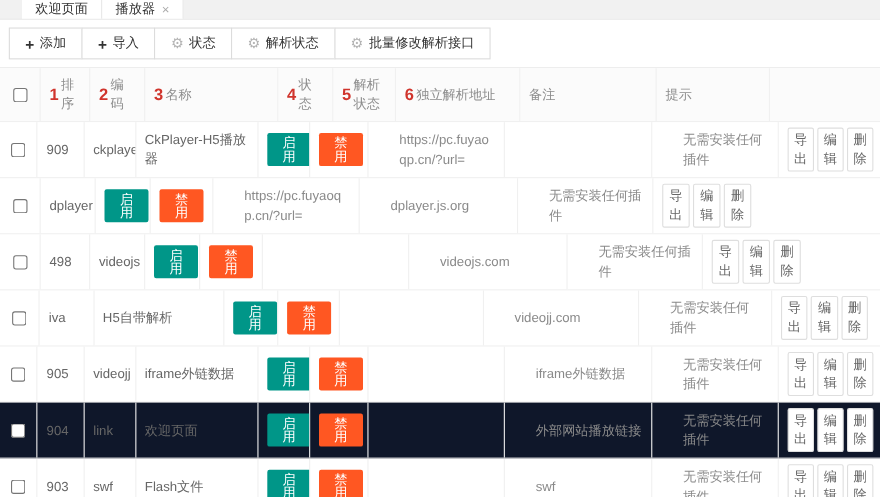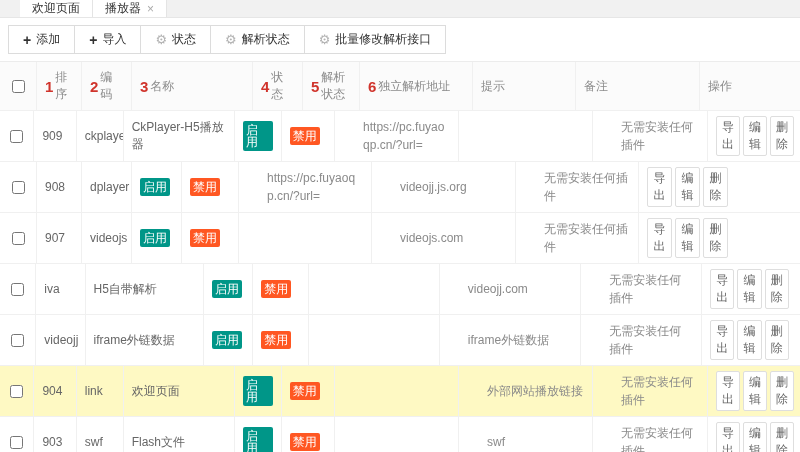--- a/index.html
+++ b/index.html
@@ -19,34 +19,34 @@
   .tbtn { display:inline-flex; align-items:center; gap:5px; padding:5px 14px; background:#fff;
     border:1px solid #dcdcdc; margin-left:-1px; color:#333; font-size:12px; cursor:pointer; }
   .tbtn:first-child { margin-left:0; }
   .tbtn .plus { font-size:14px; font-weight:bold; color:#333; line-height:1; }
   .tbtn .gear { font-size:13px; color:#b3b3b3; line-height:1; }
 
   
   .table { width:800px; border-top:1px solid #ececec; }
   .tr, .thead { display:flex; border-bottom:1px solid #f0f0f0; align-items:stretch; }
   .thead { background:#fbfbfb; color:#8c8c8c; }
-  .tr.hl { background:#fef9c3; }
+  .tr.hl { background:#0f172a; }
   .td, .th { border-right:1px solid #f0f0f0; padding:5px 8px; display:flex;
     align-items:center; overflow:hidden; }
   .th { padding-top:7px; padding-bottom:7px; }
   .c0 { width:37px; justify-content:center; padding-left:4px; padding-right:4px; }
   .c1 { width:45px; } .c2 { width:50px; } .c3 { width:121px; }
   .c4 { width:50px; } .c5 { width:57px; }
   .c6 { width:113px; } .c7 { width:124px; } .c8 { width:103px; }
   .c9 { width:100px; border-right:none; }
   .anno { color:#d0342c; font-size:15px; font-weight:bold; margin-right:2px; line-height:1; }
   .url { color:#8a8a8a; word-break:break-all; line-height:1.5; }
   .td.c6, .td.c7, .td.c8 { color:#8a8a8a; line-height:1.5;margin-left:20px; }
   .td.c1, .td.c2, .td.c3 { color:#666; }
-  .badge { display:inline-block; padding:3px 3px; border-radius:2px; color:#fff;
+  .badge { display:inline-block; padding:3px 14px; border-radius:2px; color:#fff;
     font-size:12px; line-height:1; cursor:pointer; }
   .abtn { padding:2px 5px; margin-right:3px; background:#fff; border:1px solid #dedede;
     border-radius:2px; color:#666; font-size:12px; cursor:pointer;
     font-family:"Liberation Sans","DejaVu Sans",sans-serif; }
   input[type=checkbox] { width:13px; height:13px; accent-color:#fff; }
 </style>
 </head>
 <body>
 
 <div class="tabbar">
@@ -107,28 +107,25 @@
       <span>状态</span>
     </div>
     <div class="th c5">
       <span class="anno">5</span>
       <span>解析状态</span>
     </div>
     <div class="th c6">
       <span class="anno">6</span>
       <span>独立解析地址</span>
     </div>
+    <div class="th c7">
+      <span>备注</span>
+    </div>
     <div class="th c8">
       <span>提示</span>
-    </div>
-    <div class="th c7">
-      <span>备注</span>
-    </div>
-    <div class="th c9">
-      <span>操作</span>
     </div>
   </div>
   <div>
       <div class="tr">
         <div class="td c0">
           <input type="checkbox" style="">
         </div>
         <div class="td c1">909</div>
         <div class="td c2">ckplayer</div>
         <div class="td c3">CkPlayer-H5播放器</div>
@@ -144,42 +141,41 @@
         <div class="td c9">
           <button class="abtn">导出</button>
           <button class="abtn">编辑</button>
           <button class="abtn">删除</button>
         </div>
       </div>
       <div class="tr">
         <div class="td c0">
           <input type="checkbox" style="">
         </div>
-        <div class="td c1">908</div>
         <div class="td c2">dplayer</div>
         <div class="td c4">
           <span class="badge" style="background:#009688">启用</span>
         </div>
         <div class="td c5">
           <span class="badge" style="background:#ff5722">禁用</span>
         </div>
         <div class="td c6 url">https://pc.fuyaoqp.cn/?url=</div>
-        <div class="td c7">videojj.js.org</div>
-        <div class="td c8">无需安装任何插件</div>
-        <div class="td c9">
-          <button class="abtn">导出</button>
-          <button class="abtn">编辑</button>
-          <button class="abtn">删除</button>
-        </div>
-      </div>
-      <div class="tr">
-        <div class="td c0">
-          <input type="checkbox" style="">
-        </div>
-        <div class="td c1">907</div>
+        <div class="td c7">dplayer.js.org</div>
+        <div class="td c8">无需安装任何插件</div>
+        <div class="td c9">
+          <button class="abtn">导出</button>
+          <button class="abtn">编辑</button>
+          <button class="abtn">删除</button>
+        </div>
+      </div>
+      <div class="tr">
+        <div class="td c0">
+          <input type="checkbox" style="">
+        </div>
+        <div class="td c1">498</div>
         <div class="td c2">videojs</div>
         <div class="td c4">
           <span class="badge" style="background:#009688">启用</span>
         </div>
         <div class="td c5">
           <span class="badge" style="background:#ff5722">禁用</span>
         </div>
         <div class="td c6 url"></div>
         <div class="td c7">videojs.com</div>
         <div class="td c8">无需安装任何插件</div>
@@ -207,20 +203,21 @@
         <div class="td c9">
           <button class="abtn">导出</button>
           <button class="abtn">编辑</button>
           <button class="abtn">删除</button>
         </div>
       </div>
       <div class="tr">
         <div class="td c0">
           <input type="checkbox" style="">
         </div>
+        <div class="td c1">905</div>
         <div class="td c2">videojj</div>
         <div class="td c3">iframe外链数据</div>
         <div class="td c4">
           <span class="badge" style="background:#009688">启用</span>
         </div>
         <div class="td c5">
           <span class="badge" style="background:#ff5722">禁用</span>
         </div>
         <div class="td c6 url"></div>
         <div class="td c7">iframe外链数据</div>

